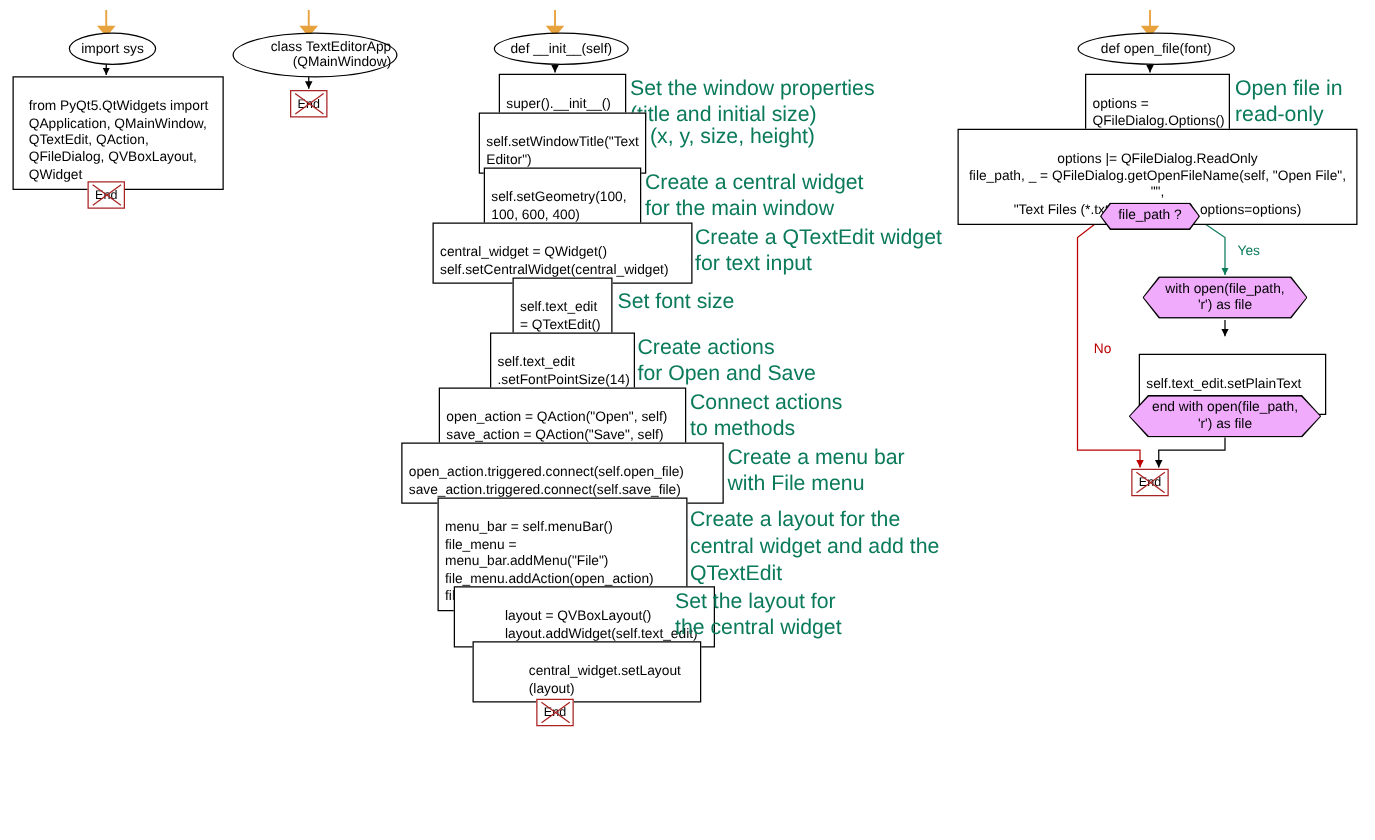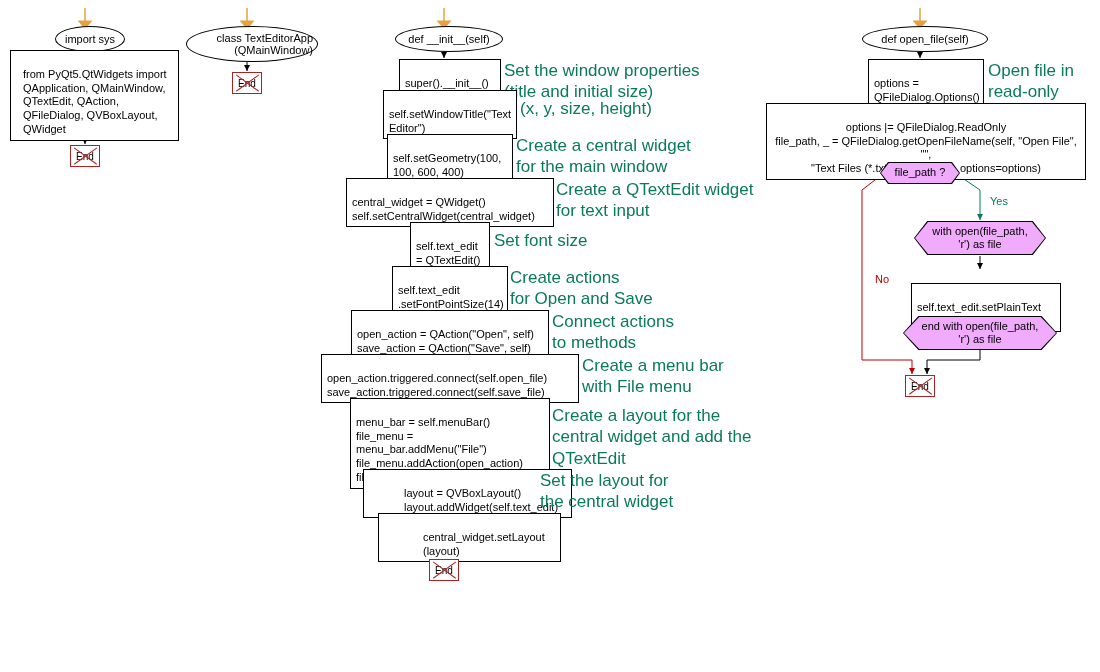--- a/index.html
+++ b/index.html
@@ -148,21 +148,21 @@
   <line x1="980" y1="256" x2="980" y2="269" stroke="#000" marker-end="url(#ah)"></line>
   <line x1="980" y1="302" x2="980" y2="315" stroke="#000" marker-end="url(#ah)"></line>
   <path d="M 980 350 L 980 360 L 927 360 L 927 374" stroke="#000" fill="none" marker-end="url(#ah)"></path>
 
   <path d="M 884 173 L 862 190 L 862 360 L 912 360 L 912 374" stroke="#b00" fill="none" marker-end="url(#ahr)"></path>
 </svg>
 
 <div class="node-ellipse" style="left:55px; top:26px; width:60px; height:20px;">
   <span>import sys</span>
 </div>
-<div class="node-box" style="left:10px; top:50px; width:150px;padding-left:12px;">
+<div class="node-box" style="left:10px; top:61px; width:150px;padding-left:12px;">
   <span>from PyQt5.QtWidgets import
 QApplication, QMainWindow,
 QTextEdit, QAction,
 QFileDialog, QVBoxLayout,
 QWidget</span>
 </div>
 <div class="end-node" style="left:70px; top:145px;">
   <span>End</span>
 </div>
 
@@ -239,21 +239,21 @@
 the central widget</div>
 <div class="node-box" style="left:378px; top:513px; width:132px;padding-left:44px;">
   <span>central_widget.setLayout
 (layout)</span>
 </div>
 <div class="end-node" style="left:429px; top:559px;">
   <span>End</span>
 </div>
 
 <div class="node-ellipse" style="left:862px; top:26px; width:116px; height:20px;">
-  <span>def open_file(self)</span>
+  <span>def open_file(font)</span>
 </div>
 <div class="node-box" style="left:868px; top:59px; width:104px;">
   <span>options =
 QFileDialog.Options()</span>
 </div>
 <div class="comment" style="left:988px; top:60px;">Open file in
 read-only mode</div>
 <div class="node-box" style="left:766px; top:103px; width:308px;text-align:center;">
   <span>options |= QFileDialog.ReadOnly
 file_path, _ = QFileDialog.getOpenFileName(self, "Open File", "",

